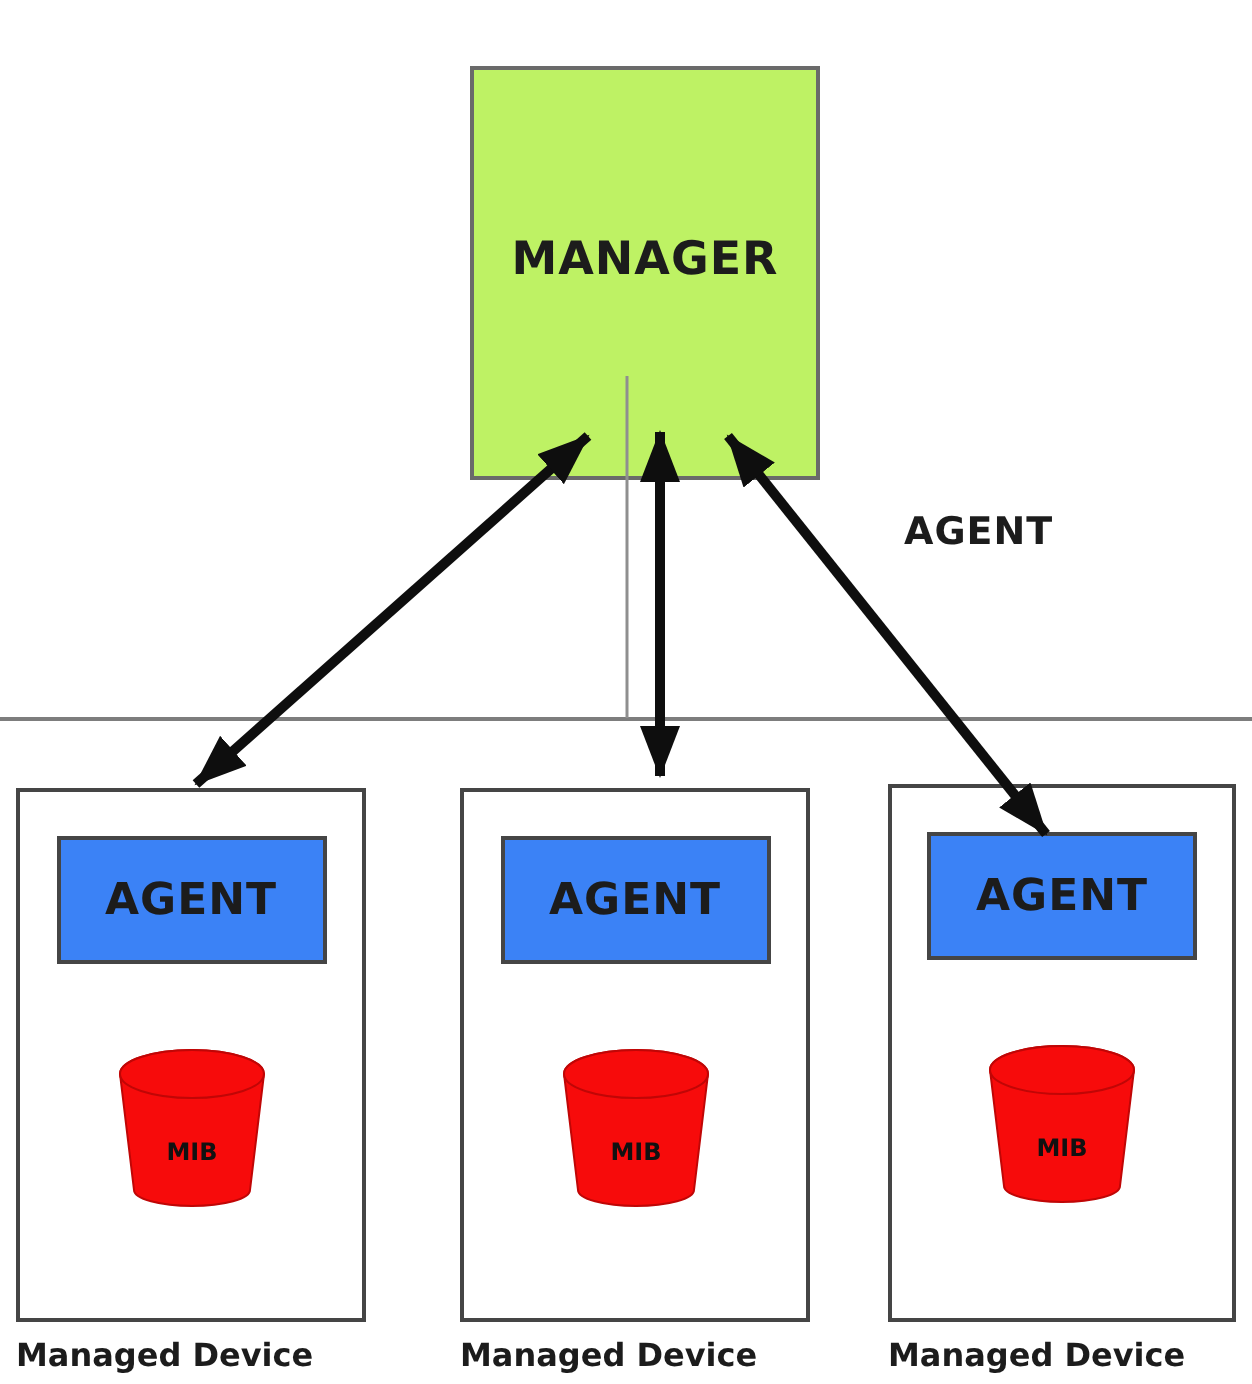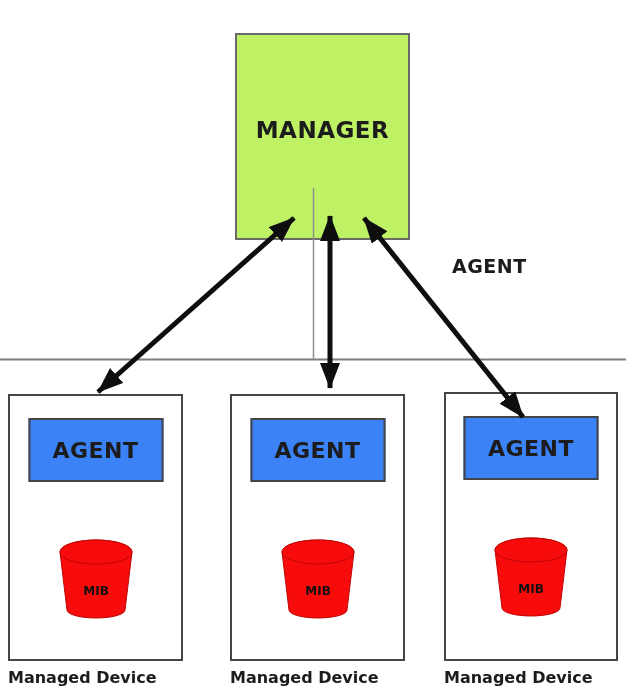--- a/index.html
+++ b/index.html
@@ -50,21 +50,21 @@
     border: 2px solid var(--box_border_dark, #454545);
     box-sizing: border-box;
     display: flex; align-items: center; justify-content: center;
     background: #3b82f6;
   }
   .agent-box .label {
     font-size: 22px; font-weight: bold; color: var(--text, #1c1c1c);
     letter-spacing: 0.5px;
   }
   .mib-wrap {
-    position: absolute; top: 143px; left: 50%; transform: translateX(-50%);
+    position: absolute; top: 128px; left: 50%; transform: translateX(-50%);
     width: 74px; height: 82px;
   }
   .caption {
     position: absolute;
     text-align: left;
     font-size: 16px; font-weight: bold; color: var(--text, #1c1c1c);
   }
   #caption-1 { left: 8px;   top: 668px; width: 175px; }
   #caption-2 { left: 230px; top: 668px; width: 175px; }
   #caption-3 { left: 444px; top: 668px; width: 180px; }

